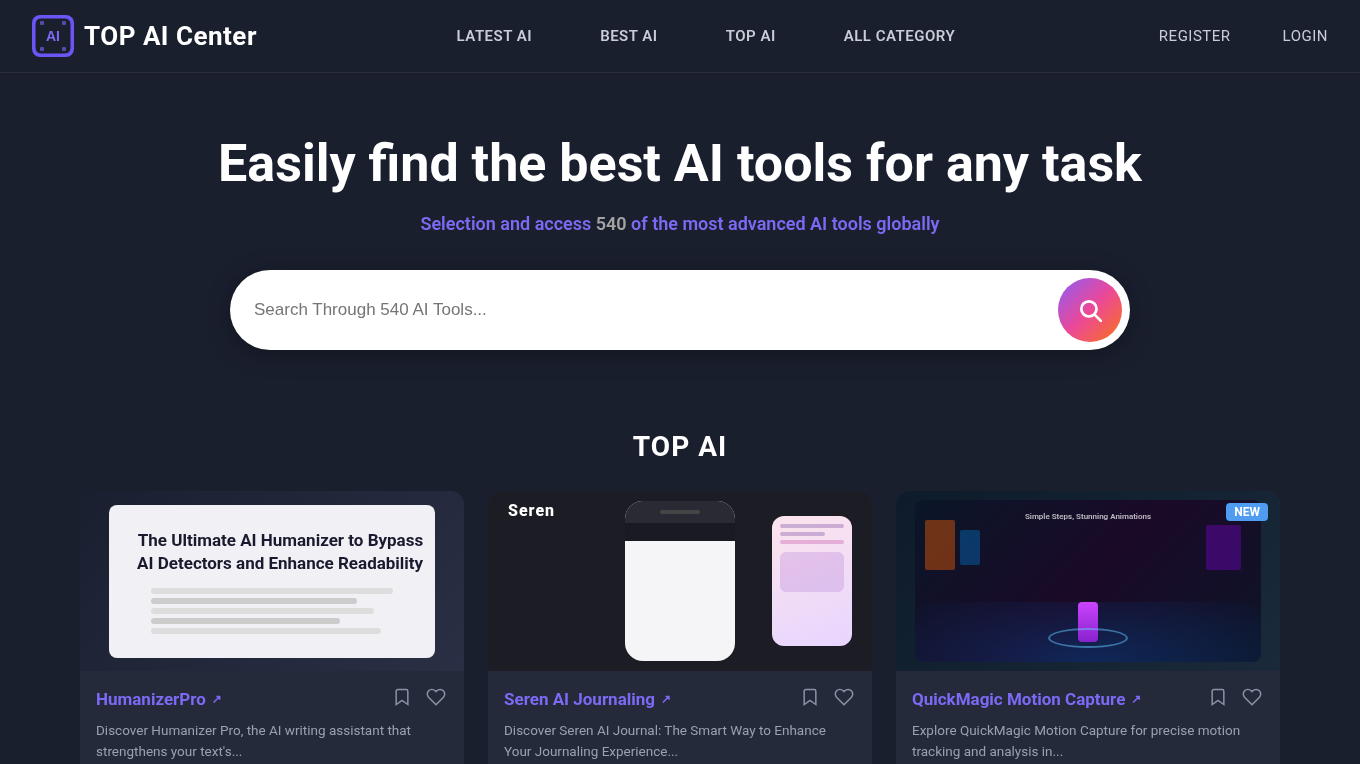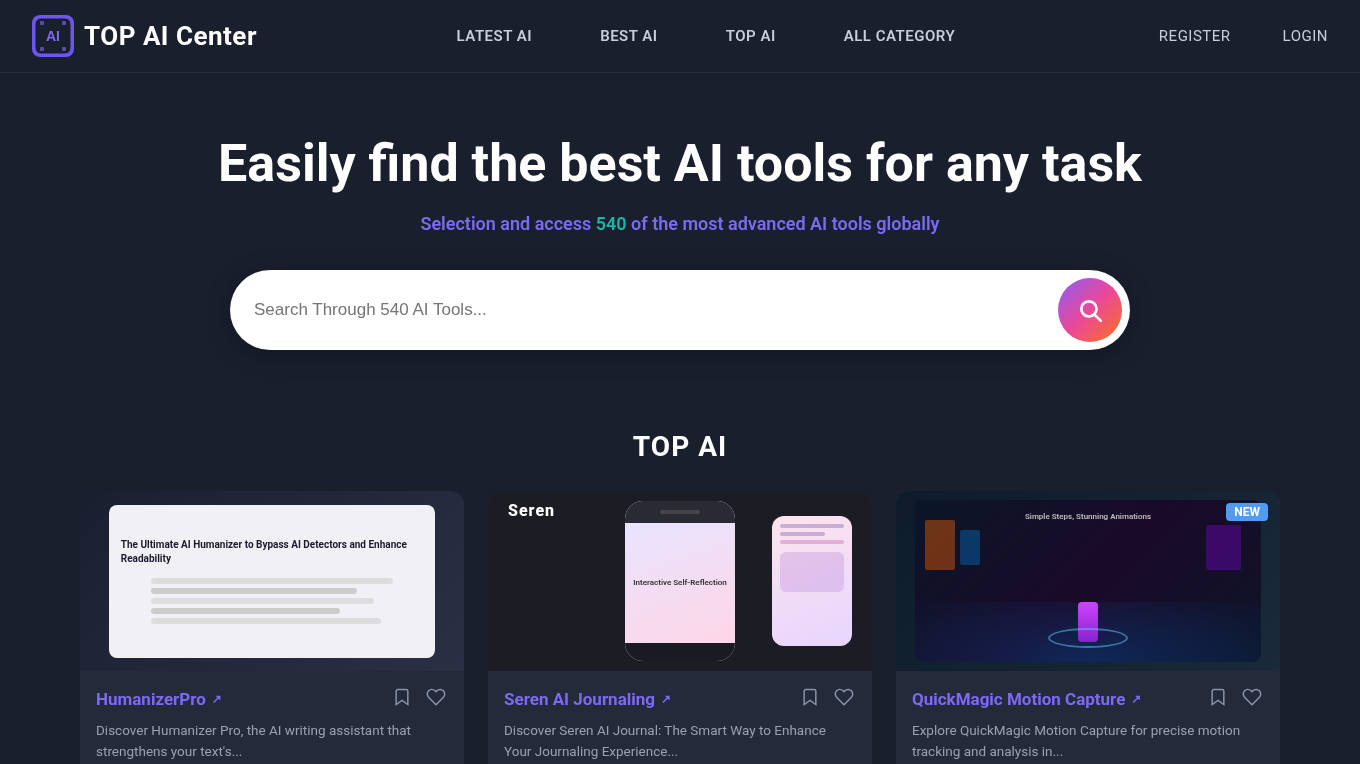--- a/index.html
+++ b/index.html
@@ -200,24 +200,24 @@
       height: 85%;
       border-radius: 8px;
       display: flex;
       flex-direction: column;
       align-items: center;
       justify-content: center;
       padding: 12px;
     }
 
     .thumb-humanizer-text {
-      font-size: 10px;
+      font-size: 17px;
       font-weight: 700;
       color: #1a1a2e;
-      text-align: left;
+      text-align: right;
       line-height: 1.4;
       margin-bottom: 12px;
     }
 
     .thumb-humanizer-bars {
       display: flex;
       flex-direction: column;
       gap: 4px;
       width: 80%;
     }
@@ -410,21 +410,21 @@
 
   <div class="nav-right">
     <span class="nav-auth">REGISTER</span>
     <span class="nav-auth">LOGIN</span>
   </div>
 </nav>
 
 <section class="hero">
   <h1 class="hero-title">Easily find the best AI tools for any task</h1>
   <p class="hero-subtitle">
-    <span>Selection and access </span><span style="color:#14b8a6;font-weight:600;">540</span><span> of the most advanced AI tools globally</span>
+    <span>Selection and access </span><span style="color:#a3a3a3;font-weight:600;">540</span><span> of the most advanced AI tools globally</span>
   </p>
 
   <div class="search-container">
     <div class="search-bar">
       <input type="text" class="search-input" placeholder="Search Through 540 AI Tools..." style="">
       <button class="search-btn">
         <svg viewBox="0 0 24 24">
           <circle cx="11" cy="11" r="7"></circle>
           <line x1="16.5" y1="16.5" x2="22" y2="22"></line>
         </svg>
@@ -474,23 +474,20 @@
     </div>
   </div>
 
   <div class="card">
     <div class="card-thumb thumb-seren">
       <div style="position:absolute;top:10px;left:20px;font-size:16px;font-weight:800;color:#fff;letter-spacing:1px;">Seren</div>
       <div class="phone-mockup">
         <div style="background:#2a2a35;height:22px;display:flex;align-items:center;justify-content:center;">
           <div style="width:40px;height:4px;background:#444;border-radius:2px;"></div>
         </div>
-        <div class="phone-screen">
-          <div class="phone-screen-text">Interactive Self-Reflection</div>
-        </div>
         <div style="background:#1a1a24;height:18px;"></div>
       </div>
       <div style="position:absolute;right:20px;top:50%;transform:translateY(-50%);width:80px;height:130px;background:linear-gradient(160deg,#fce4ec,#e8d5ff);border-radius:12px;display:flex;flex-direction:column;padding:8px;gap:4px;">
         <div style="height:4px;background:rgba(100,50,150,0.3);border-radius:2px;"></div>
         <div style="height:4px;background:rgba(100,50,150,0.3);border-radius:2px;width:70%;"></div>
         <div style="height:4px;background:rgba(200,100,180,0.4);border-radius:2px;"></div>
         <div style="margin-top:4px;height:40px;background:rgba(150,80,200,0.2);border-radius:6px;"></div>
       </div>
     </div>
     <div class="card-body">

